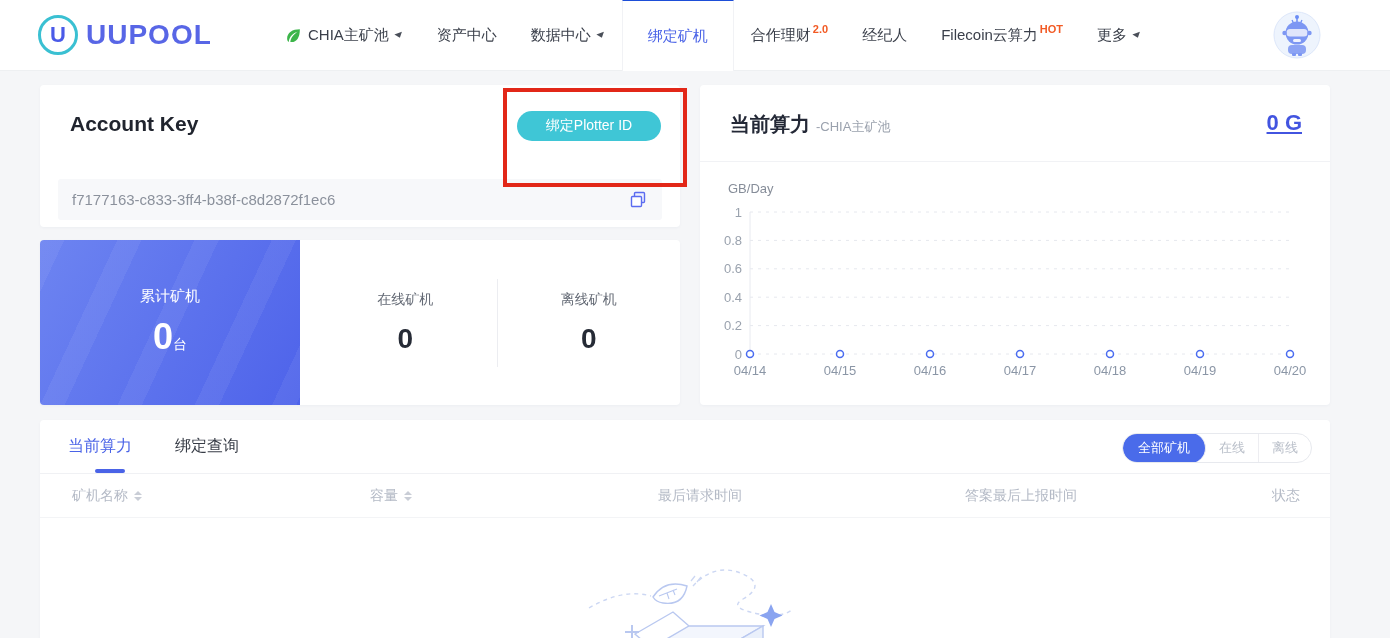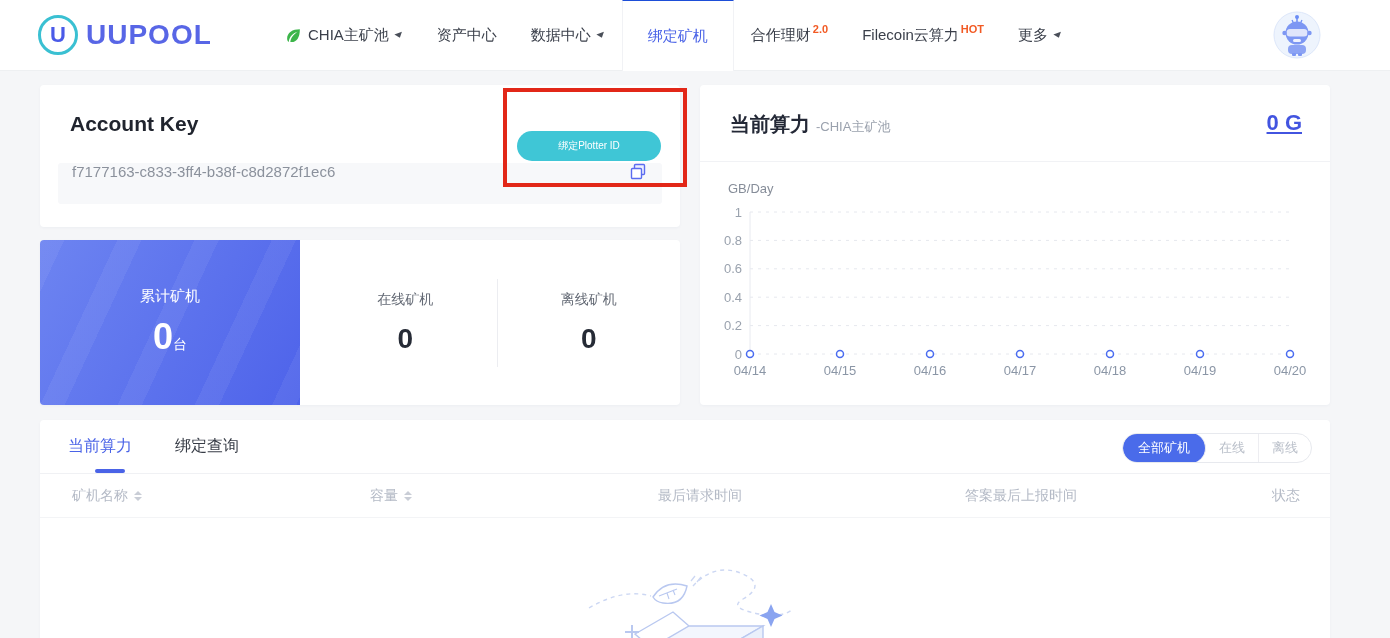--- a/index.html
+++ b/index.html
@@ -20,24 +20,24 @@
   .leaf { margin-right:6px; display:flex; }
   .sup-badge { font-size:11px; font-weight:bold; color:#f25a24; position:relative; top:-7px; margin-left:2px; }
   .avatar { position:absolute; left:1273px; top:11px; width:48px; height:48px; border-radius:50%; cursor:pointer; }
 
   
   .card { position:absolute; background:#fff; border-radius:4px; box-shadow:0 1px 3px rgba(30,40,90,0.04); }
 
   
   .acct-card { left:40px; top:85px; width:640px; height:142px; }
   .acct-title { position:absolute; left:30px; top:27px; font-size:21px; font-weight:bold; color:#20242e; }
-  .key-field { position:absolute; left:18px; top:78px; width:604px; height:41px; background:#f7f8fa; border-radius:3px; display:flex; align-items:flex-start; padding:0 14px; }
+  .key-field { position:absolute; left:18px; top:94px; width:604px; height:41px; background:#f7f8fa; border-radius:3px; display:flex; align-items:center; padding:0 14px; }
   .key-text { font-size:15px; color:#8b919c; flex:1; }
   .copy-btn { cursor:pointer; display:flex; }
-  .bind-btn { position:absolute; left:477px; top:26px; width:144px; height:30px; border:none; border-radius:15px; background:#3fc6d6; color:#fff; font-size:10px; cursor:pointer; font-family:inherit;margin-top:20px; }
+  .bind-btn { position:absolute; left:477px; top:26px; width:144px; height:30px; border:none; border-radius:15px; background:#3fc6d6; color:#fff; font-size:14px; cursor:pointer; font-family:inherit; }
   .annotation { position:absolute; left:503px; top:88px; width:184px; height:99px; border:4px solid #e22718; z-index:6; pointer-events:none; }
 
   
   .stats-card { left:40px; top:240px; width:640px; height:165px; display:flex; }
   .stat-blue { width:260px; height:165px; border-radius:4px 0 0 4px; color:#fff; display:flex; flex-direction:column; align-items:center; justify-content:center; background:linear-gradient(120deg,#6d84f1,#4e63ea); position:relative; overflow:hidden; }
   .stat-blue::after { content:""; position:absolute; inset:0; background:repeating-linear-gradient(115deg, rgba(255,255,255,0.06) 0 22px, transparent 22px 70px); }
   .stat-blue .lbl { font-size:15px; z-index:1; }
   .stat-blue .num-row { margin-top:10px; z-index:1; }
   .stat-blue .num { font-size:36px; font-weight:bold; }
   .stat-blue .unit { font-size:14px; }
@@ -105,20 +105,23 @@
         <span>数据中心</span>
         <span class="caret"></span>
       </div>
       <div class="nav-item active">
           <span>绑定矿机</span>
         </div>
       <div class="nav-item">
         <span>合作理财</span>
         <span class="sup-badge">2.0</span>
       </div>
+      <div class="nav-item">
+          <span>经纪人</span>
+        </div>
       <div class="nav-item">
         <span>Filecoin云算力</span>
         <span class="sup-badge">HOT</span>
       </div>
       <div class="nav-item">
         <span>更多</span>
         <span class="caret"></span>
       </div>
     </div>
     <div class="avatar">

